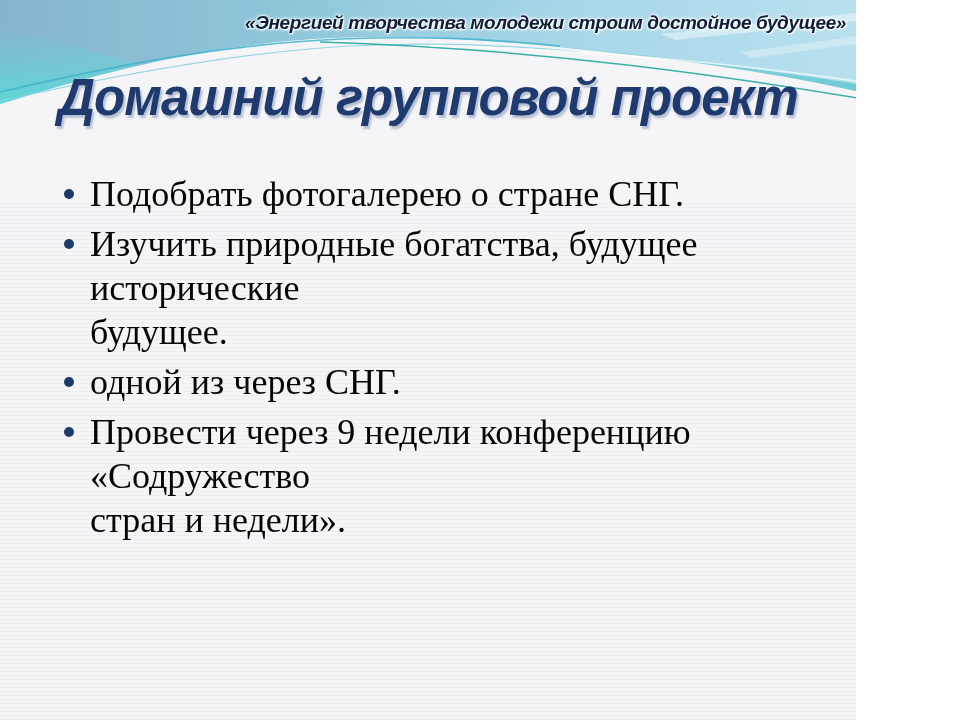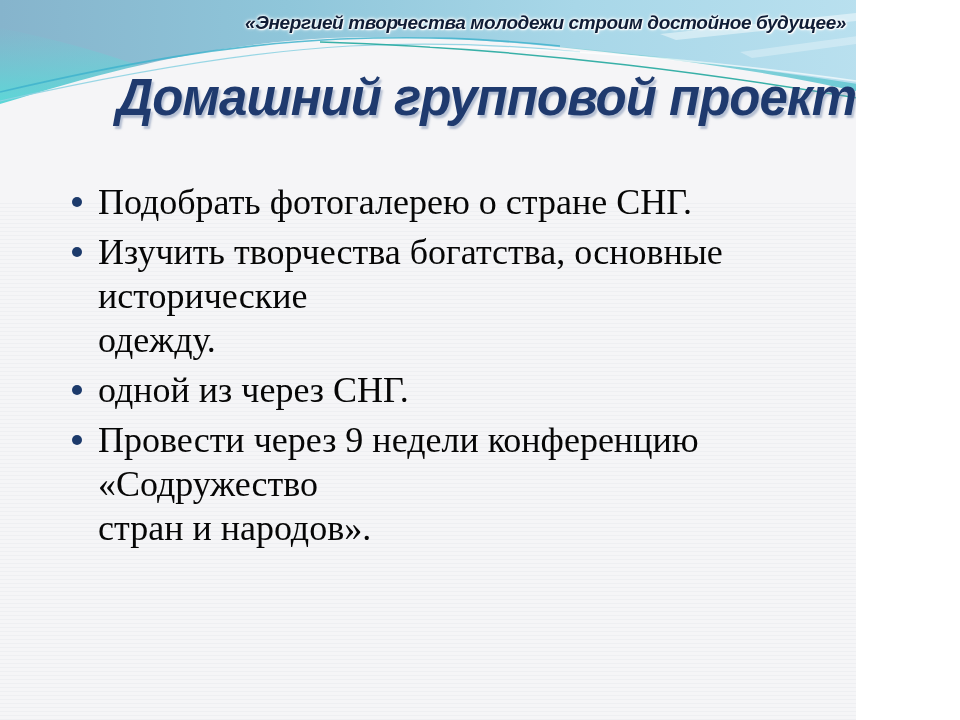--- a/index.html
+++ b/index.html
@@ -13,27 +13,27 @@
   }
   .header-art{position:absolute;top:0;left:0;width:960px;height:200px;display:block;}
   .motto{
     position:absolute;top:11px;right:10px;z-index:3;
     font-style:italic;font-weight:bold;font-size:19px;line-height:24px;
     letter-spacing:-0.4px;color:#101d36;white-space:nowrap;
     text-shadow:0 0 2px #ffffff,0 0 3px #ffffff,0 0 4px #ffffff,1px 1px 1px #ffffff;
   }
   .title{
     position:absolute;top:68px;left:0;width:100%;z-index:3;margin:0;
-    text-align:right;font-style:italic;font-weight:bold;font-size:51px;
+    text-align:center;font-style:italic;font-weight:bold;font-size:51px;
     letter-spacing:-1px;color:#1f3a6e;
     text-shadow:2px 3px 2px rgba(120,140,175,0.5);
   }
   .bullets{
     position:absolute;top:172px;left:62px;right:26px;z-index:3;
-    margin:8px;padding:0;list-style:none;
+    margin:0;padding:0;list-style:none;
   }
   .bullets li{
     position:relative;padding-left:28px;margin:0 0 6px 0;
     font-family:"Liberation Serif",serif;font-size:36px;line-height:44px;
     color:#060606;
   }
   .dot{
     position:absolute;left:2px;top:17px;width:10px;height:10px;
     border-radius:50%;background:#1c3a6b;
   }
@@ -78,27 +78,27 @@
 
   <h1 class="title">Домашний групповой проект</h1>
 
   <ul class="bullets">
     <li>
       <span class="dot"></span>
       <div class="line">Подобрать фотогалерею о стране СНГ.</div>
     </li>
     <li>
       <span class="dot"></span>
-      <div class="line">Изучить творчества богатства, основные исторические</div>
-      <div class="line">одежду.</div>
+      <div class="line">Изучить природные богатства, будущее исторические</div>
+      <div class="line">будущее.</div>
     </li>
     <li>
       <span class="dot"></span>
       <div class="line">одной из через СНГ.</div>
     </li>
     <li>
       <span class="dot"></span>
       <div class="line">Провести через 9 недели конференцию «Содружество</div>
-      <div class="line">стран и народов».</div>
+      <div class="line">стран и недели».</div>
     </li>
   </ul>
 
 </div>
 
 </body></html>

